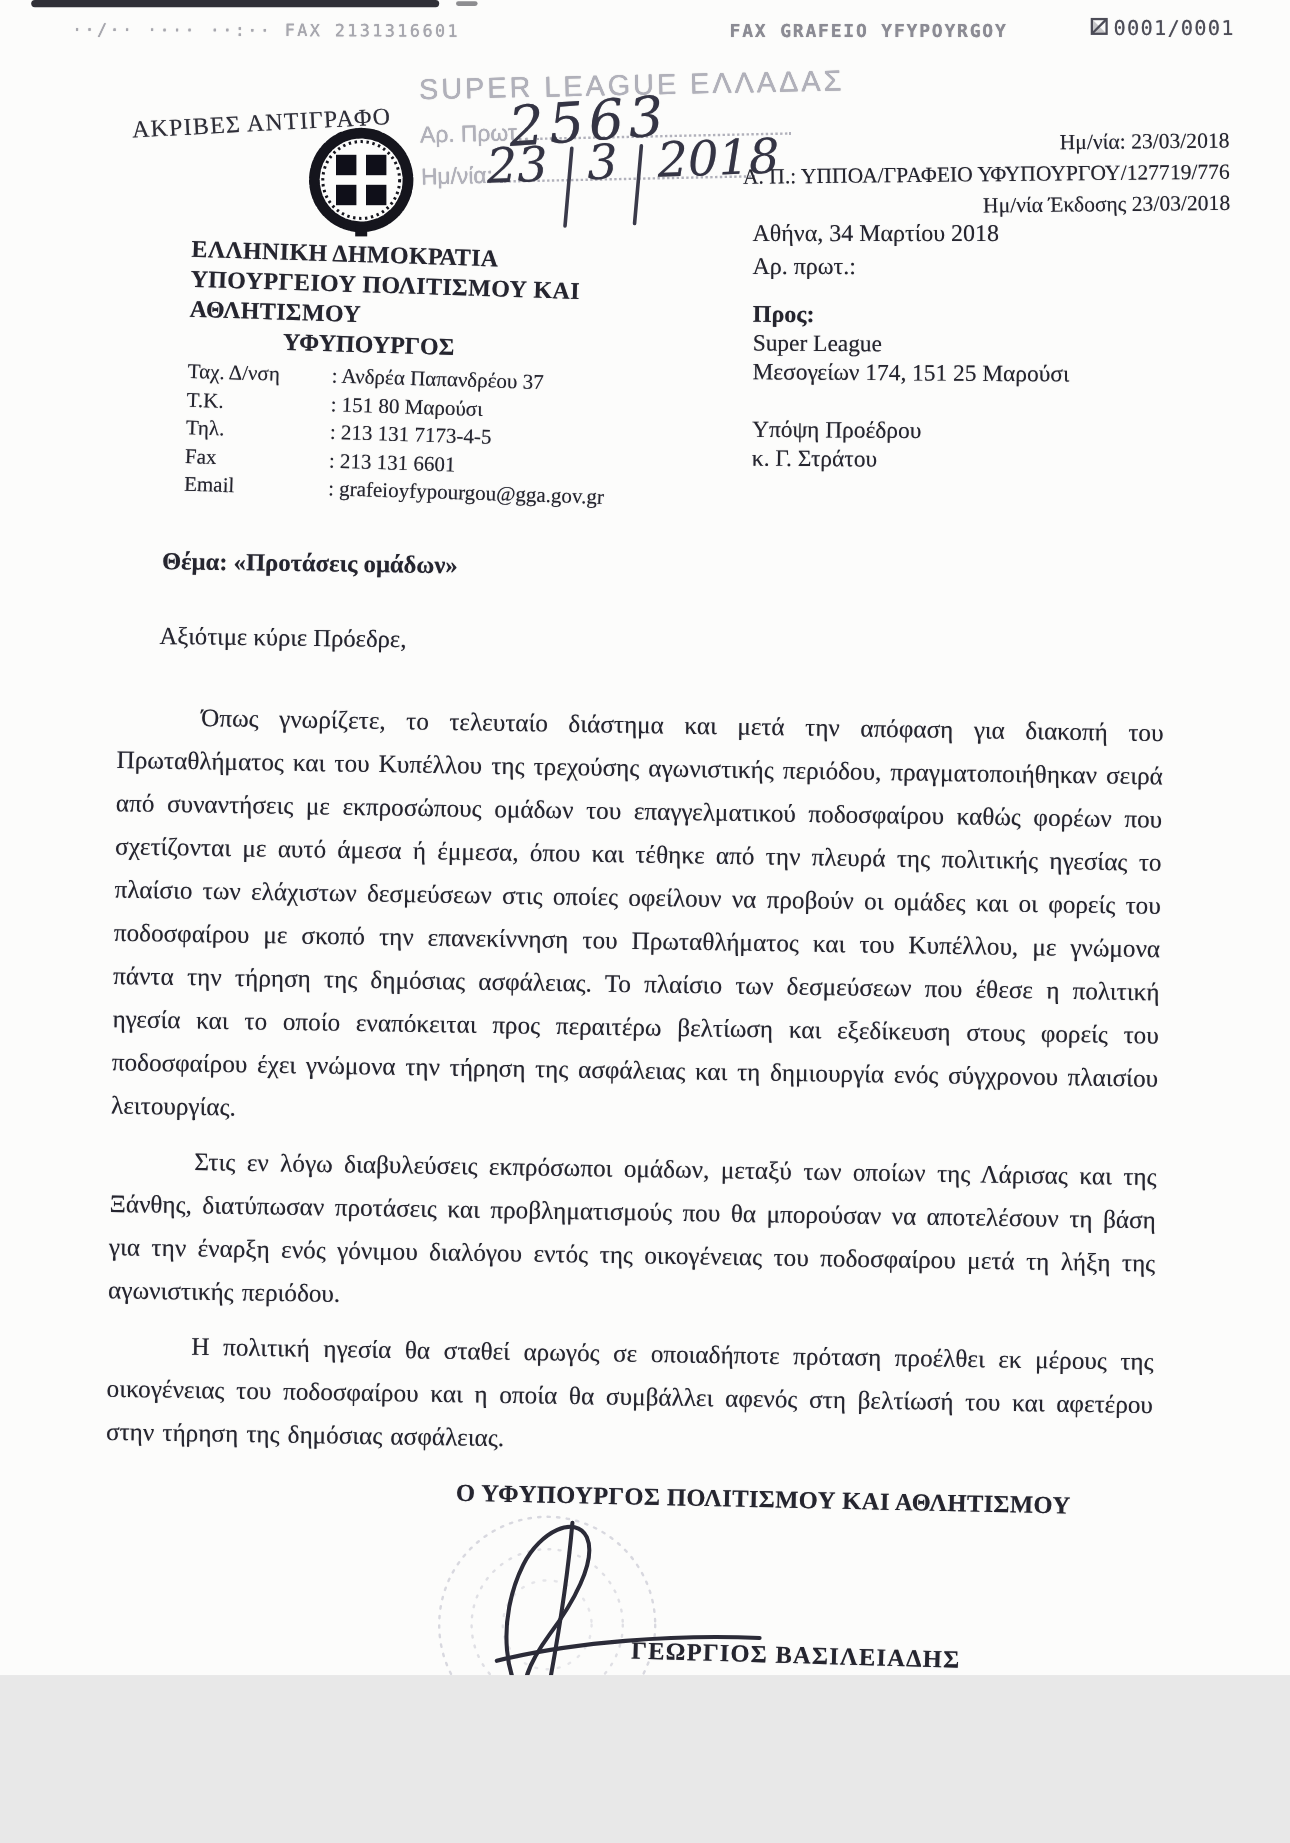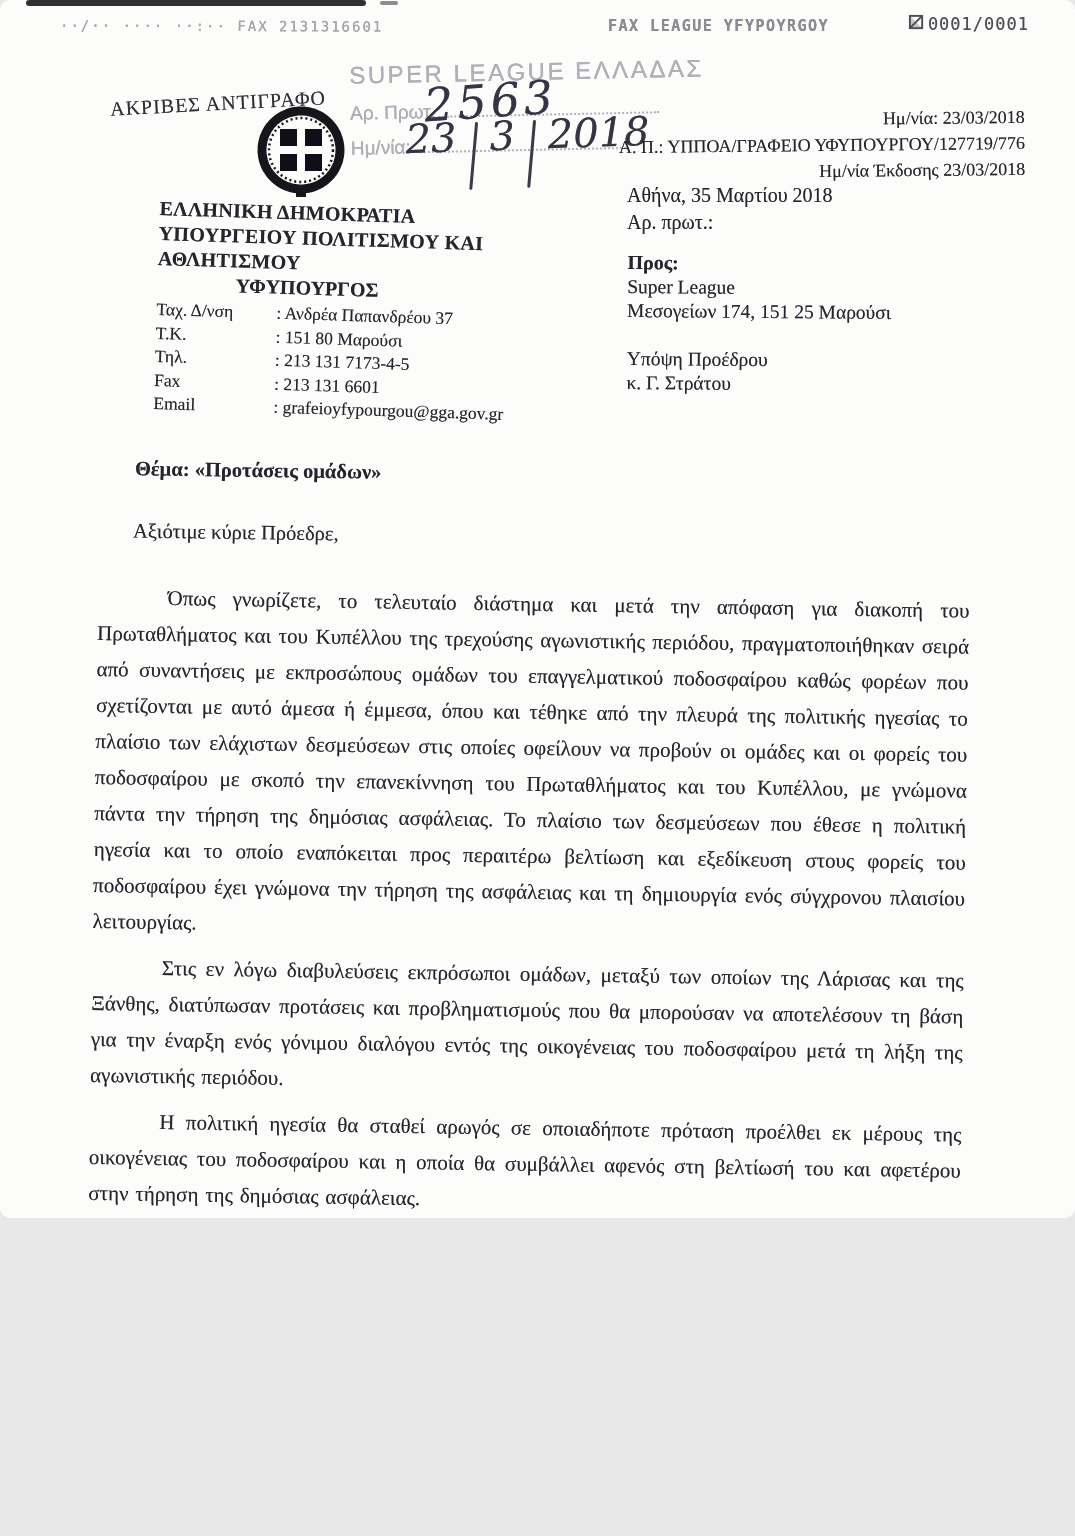--- a/index.html
+++ b/index.html
@@ -1,23 +1,22 @@
 <!DOCTYPE html>
 <html lang="el"><head>
 <meta charset="utf-8">
 <style>
   html,body { margin:0; padding:0; background:#e8e8e8; }
   .page {
-    position:relative; width:1075px; height:1218px; margin:0 auto;
+    position:relative; width:1075px; height:1396px; margin:0 auto;
     background:#fcfcfb;
     font-family:"Liberation Serif", serif;
     color:#25252f;
     overflow:hidden;
     text-shadow:0 0 0.6px rgba(35,35,45,0.5);
-    border-radius:10px;
   }
   
   .smudge { position:absolute; background:#1e1e26; border-radius:3px; }
   .smudge.s1 { left:26px; top:0; width:340px; height:6px; opacity:.92; }
   .smudge.s2 { left:380px; top:1px; width:18px; height:4px; opacity:.5; }
 
   
   .fax-left {
     position:absolute; left:60px; top:18px;
     font-family:"DejaVu Sans Mono", monospace; font-size:14px;
@@ -99,21 +98,21 @@
 </style>
 </head>
 <body>
 
 <div class="page">
 
   <div class="smudge s1"></div>
   <div class="smudge s2"></div>
 
   <div class="fax-left">··/·· ···· ··:·· FAX 2131316601</div>
-  <div class="fax-center">FAX LEAGUE YFYPOYRGOY</div>
+  <div class="fax-center">FAX GRAFEIO YFYPOYRGOY</div>
   <div class="fax-right">
     <span>
       <svg width="17" height="17" viewBox="0 0 18 18">
         <rect x="2" y="2" width="13" height="13" fill="none" stroke="#4c4c57" stroke-width="2"></rect>
         <path d="M2 2 L2 15 L15 15 Z" fill="#4c4c57" opacity="0.3"></path>
         <path d="M2.5 14.5 L14.5 2.5" stroke="#4c4c57" stroke-width="2"></path>
       </svg>
     </span>
     <span>0001/0001</span>
   </div>
@@ -149,21 +148,21 @@
     </svg>
   </div>
 
   <div class="meta-right">
     <div>Ημ/νία: 23/03/2018</div>
     <div>Α. Π.: ΥΠΠΟΑ/ΓΡΑΦΕΙΟ ΥΦΥΠΟΥΡΓΟΥ/127719/776</div>
     <div>Ημ/νία Έκδοσης 23/03/2018</div>
   </div>
 
   <div class="athens">
-    <div>Αθήνα, 35 Μαρτίου 2018</div>
+    <div>Αθήνα, 34 Μαρτίου 2018</div>
     <div>Αρ. πρωτ.:</div>
   </div>
 
   <div class="letterhead">
     <div class="lh-bold">ΕΛΛΗΝΙΚΗ ΔΗΜΟΚΡΑΤΙΑ</div>
     <div class="lh-bold">ΥΠΟΥΡΓΕΙΟΥ ΠΟΛΙΤΙΣΜΟΥ ΚΑΙ</div>
     <div class="lh-bold">ΑΘΛΗΤΙΣΜΟΥ</div>
     <div class="lh-role">ΥΦΥΠΟΥΡΓΟΣ</div>
     <div class="contacts">
       <div class="crow">

